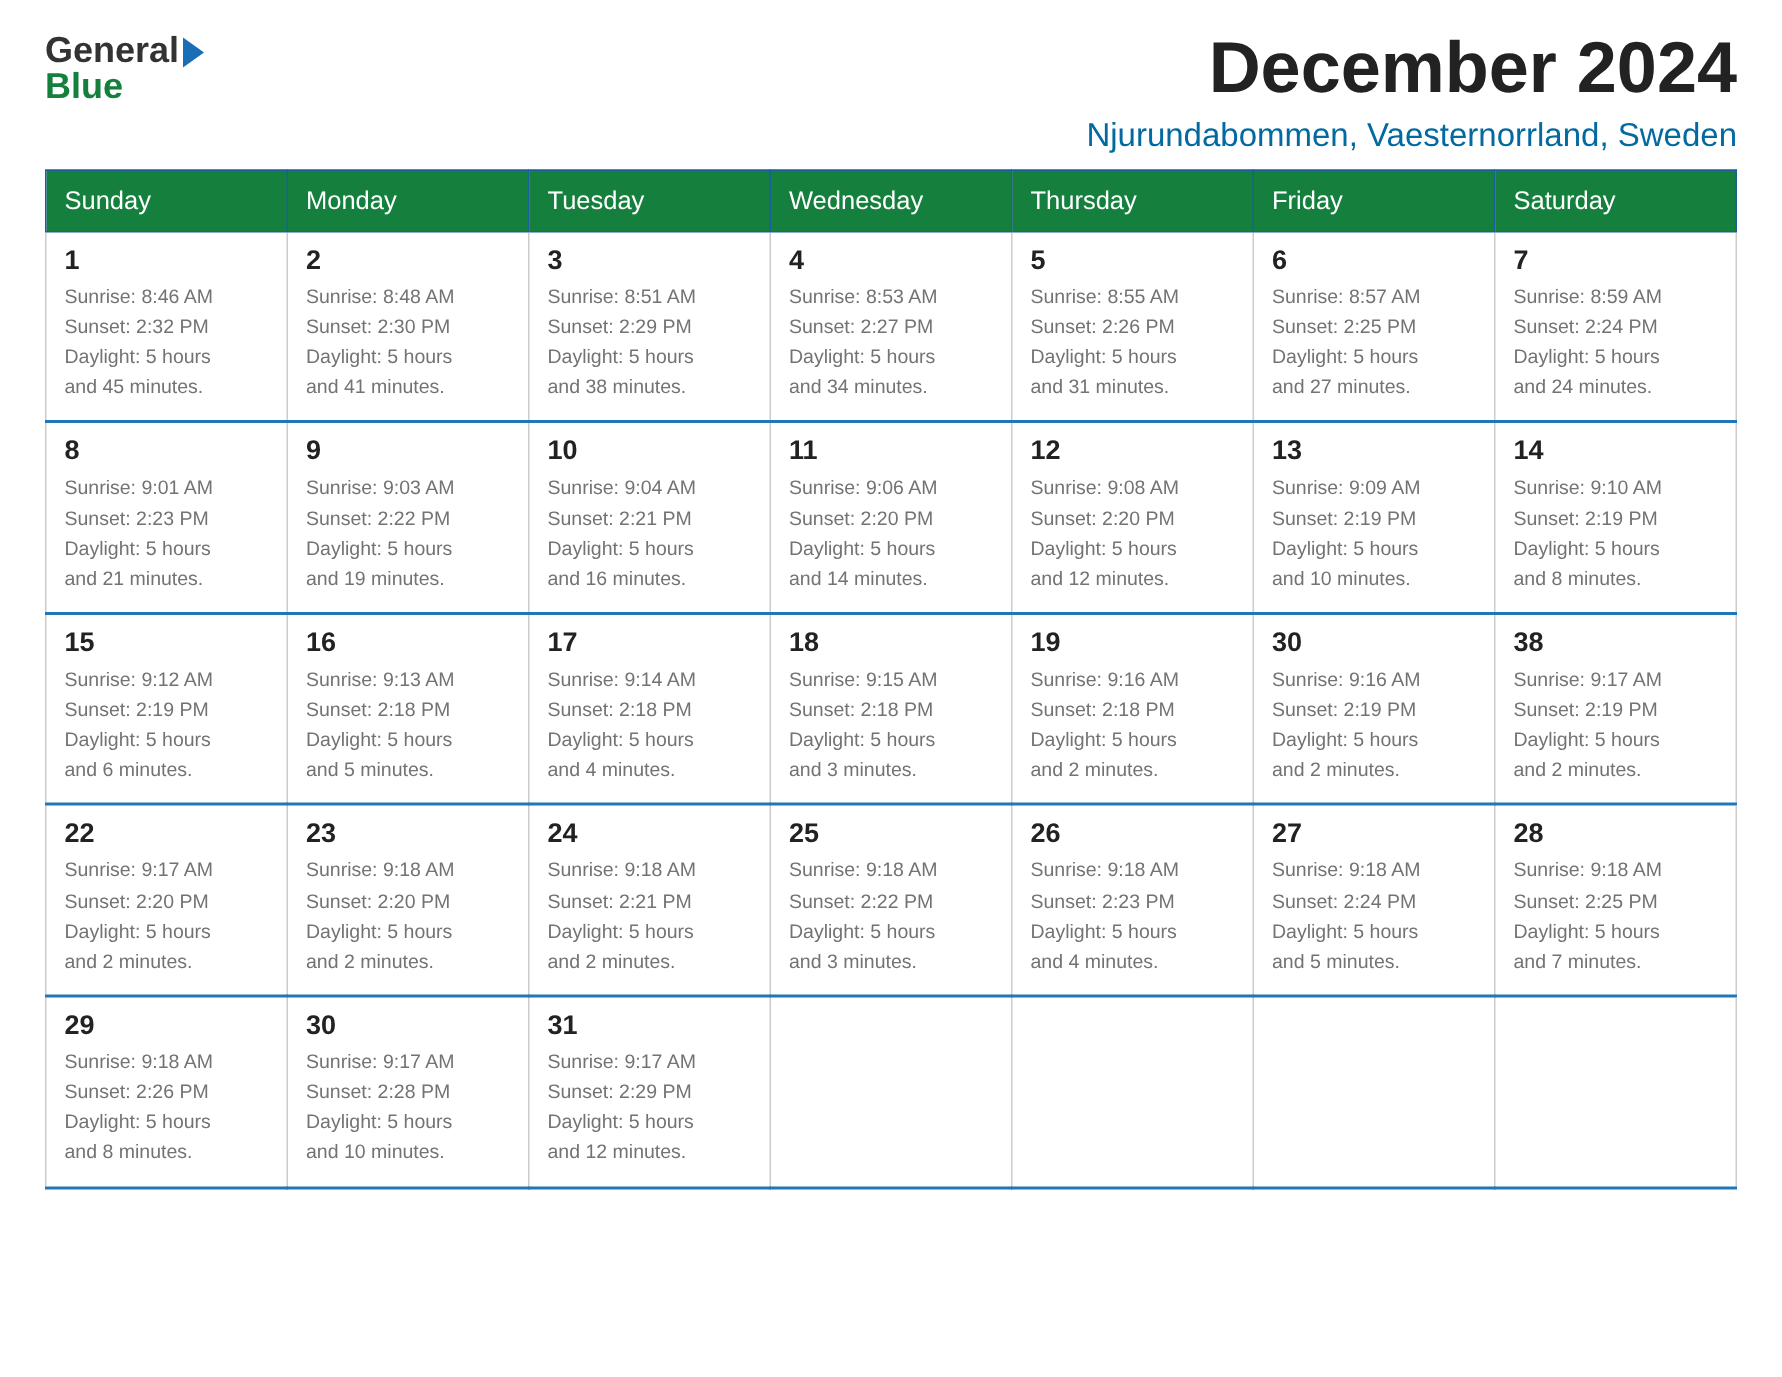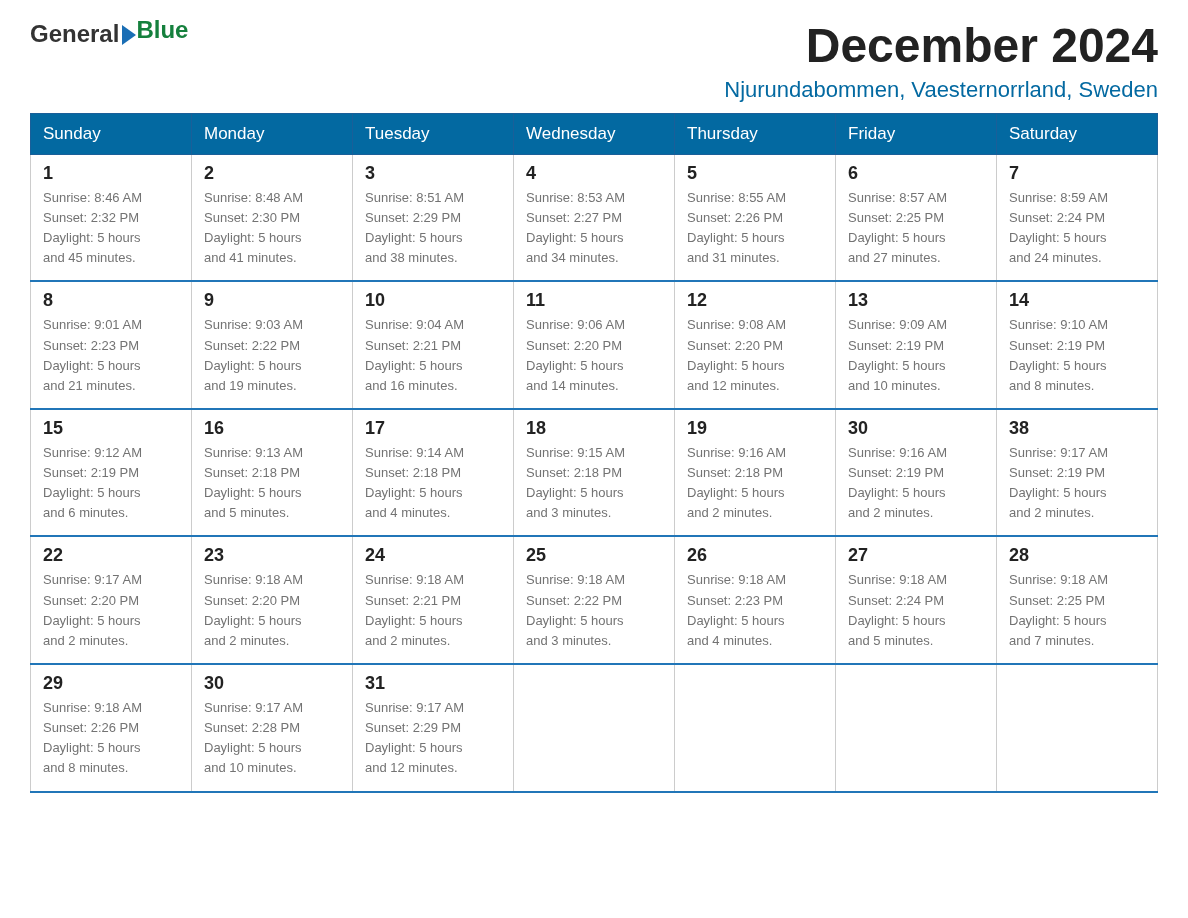--- a/index.html
+++ b/index.html
@@ -29,21 +29,21 @@
       font-size: 22px;
       color: #0369a1;
       margin-top: 4px;
     }
     .calendar-table {
       width: 100%;
       border-collapse: collapse;
       margin-top: 10px;
     }
     .calendar-table thead tr {
-      background-color: #0369a1;
+      background-color: #15803d;
     }
     .calendar-table thead th {
       color: #fff;
       font-size: 17px;
       font-weight: normal;
       padding: 10px 12px;
       text-align: left;
       border: 1px solid #1a5f99;
     }
     .calendar-table tbody tr {
@@ -70,21 +70,21 @@
     .day-info {
       font-size: 13px;
       color: #737373;
       line-height: 1.55;
     }
     .empty-cell {
       background: #fff;
     }
     .logo-wrapper {
       display: flex;
-      flex-direction: row;
+      flex-direction: column;
       align-items: flex-start;
     }
     .logo-line1 {
       display: flex;
       align-items: center;
     }
     .logo-triangle {
       display: inline-block;
       width: 0;
       height: 0;

